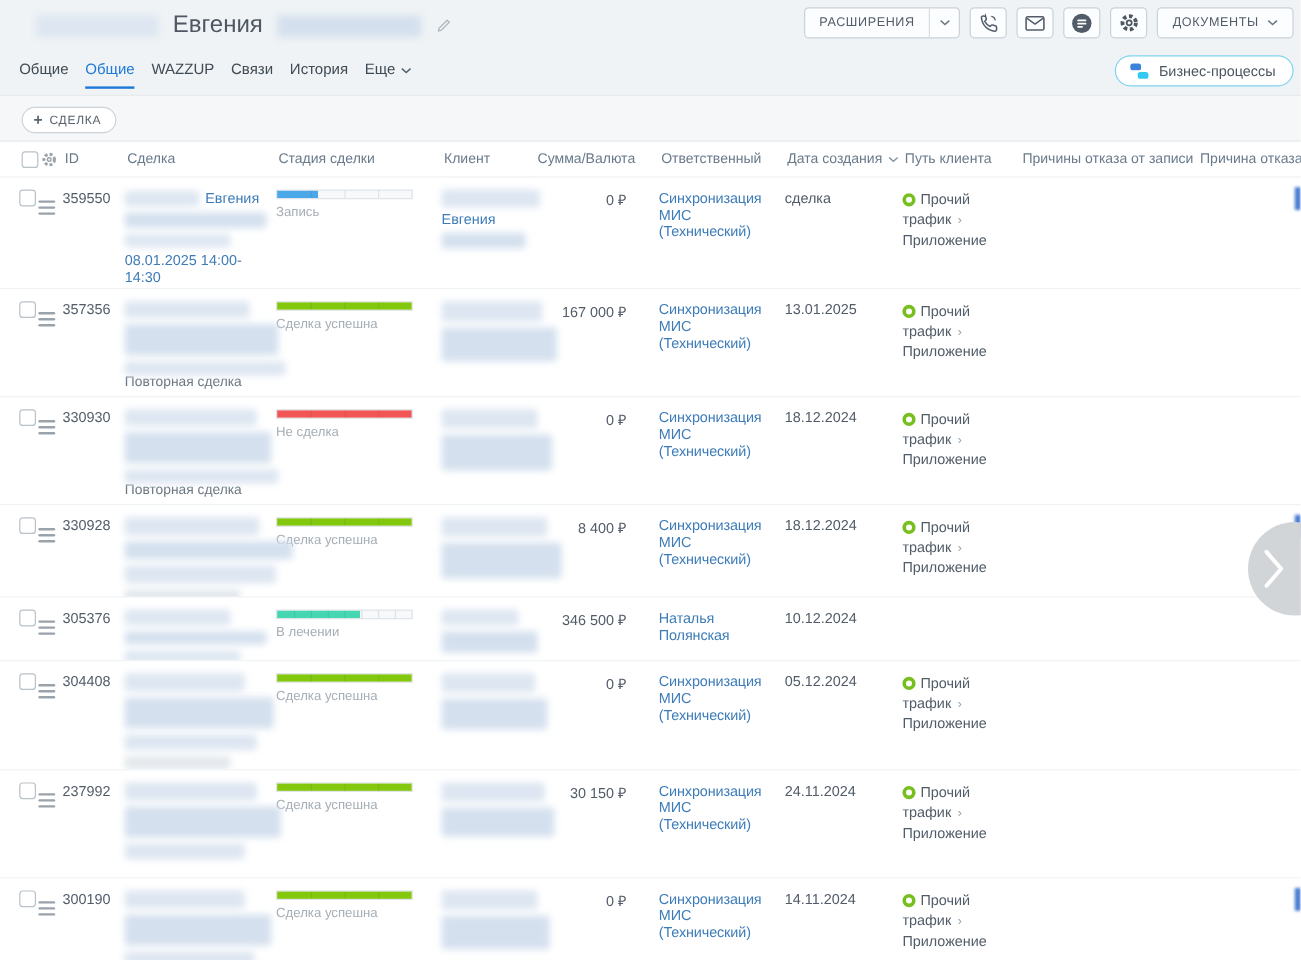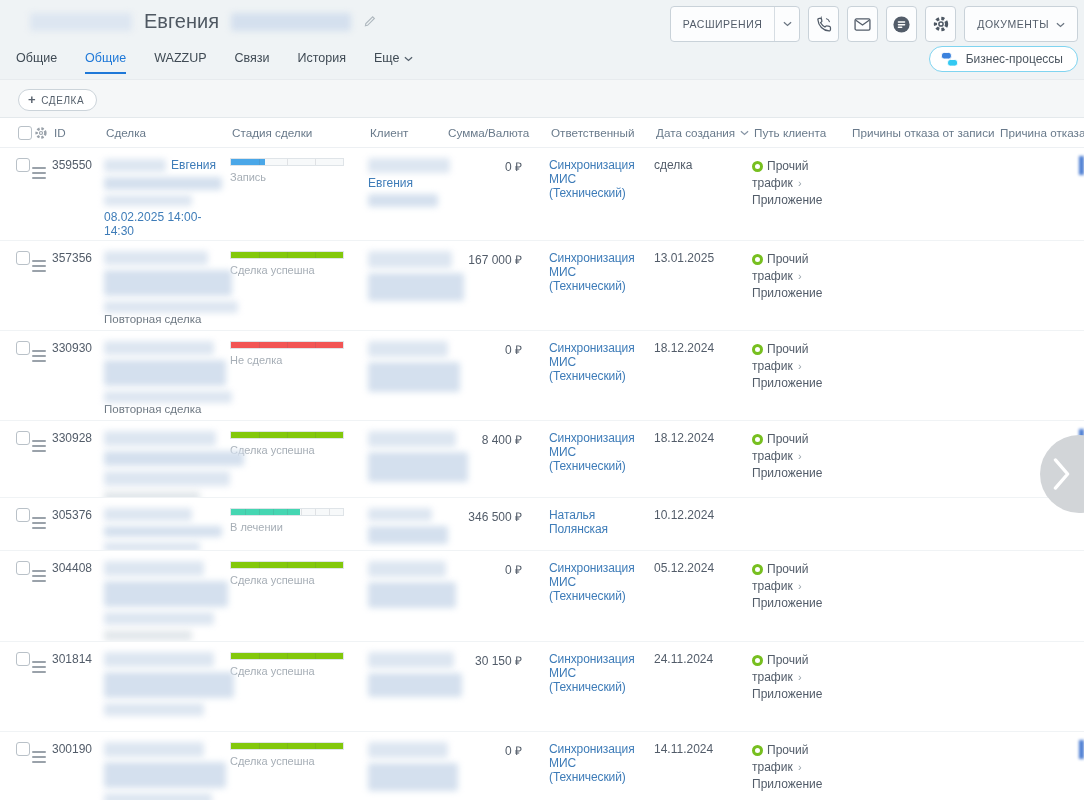--- a/index.html
+++ b/index.html
@@ -10,29 +10,29 @@
   }
   
   .hdr{position:relative;height:80px;background:#eff3f5;border-bottom:1px solid #e7ebee;box-sizing:border-box;}
   .title-row{display:flex;align-items:center;gap:12px;padding:10px 0 0 30px;}
   .page-title{font-size:20px;color:#4f5862;font-weight:400;margin:0;}
   .bl{background:#dde6f1;filter:blur(3px);border-radius:2px;display:inline-block;flex:none;}
   .bl.alt{background:#d4e0ee;}
   .bl.gray{background:#e3e8ec;}
   .pencil{flex:none;opacity:.75;}
   .actions{position:absolute;top:6px;right:6px;display:flex;gap:8px;align-items:center;}
-  .btn{height:36px;border:1px solid #c9d2d9;border-radius:4px;background:#fcfdfe;color:#525c69;
+  .btn{height:26px;border:1px solid #c9d2d9;border-radius:4px;background:#fcfdfe;color:#525c69;
        font-size:10.5px;letter-spacing:.5px;display:inline-flex;align-items:center;padding:0 12px;cursor:pointer;box-sizing:border-box;}
   .btn .chev{margin-left:7px;color:#6b7682;}
   .split{display:inline-flex;padding:0;}
   .split .main{padding:0 12px;display:flex;align-items:center;height:100%;}
   .split .caret{width:24px;border-left:1px solid #d6dde3;display:flex;align-items:center;justify-content:center;height:100%;color:#6b7682;}
   .icon-btn{width:31px;padding:0;justify-content:center;}
   
-  .tabs{position:absolute;left:16px;top:51px;display:flex;gap:28px;}
+  .tabs{position:absolute;left:16px;top:51px;display:flex;gap:14px;}
   .tab{font-size:12.5px;color:#3f4a54;position:relative;padding-bottom:6px;cursor:pointer;display:flex;align-items:center;gap:5px;}
   .tab.active{color:#1e78d8;}
   .tab.active::after{content:"";position:absolute;left:0;right:0;bottom:-3px;height:2px;background:#1e78d8;}
   .tab .chev{color:#55606c;}
   .bp-pill{position:absolute;right:6px;top:46px;height:26px;border:1px solid #7fd4f0;border-radius:14px;background:#fff;
            display:flex;align-items:center;gap:7px;padding:0 14px 0 10px;font-size:12px;color:#4c5660;cursor:pointer;box-sizing:border-box;}
   
   .strip{height:38px;background:#f5f7f8;border-bottom:1px solid #e4e9ec;box-sizing:border-box;position:relative;}
   .add-btn{position:absolute;left:18px;top:9px;height:22px;border:1px solid #ccd4da;border-radius:12px;background:#fff;
            display:inline-flex;align-items:center;gap:5px;padding:0 12px 0 9px;font-size:10px;letter-spacing:.6px;color:#56616d;cursor:pointer;box-sizing:border-box;}
@@ -221,21 +221,21 @@
         </span></div>
       <div class="cell c-id"><span>359550</span></div>
       <div class="cell c-deal">
         <div class="deal-col" style="height: 83px;">
           <div class="line1">
             <span class="bl" style="width: 62px; height: 13px; margin-top: 0px;"></span>
             <a class="lnk">Евгения</a>
           </div>
           <span class="bl alt" style="width: 118px; height: 13px; margin-top: 5px;"></span>
           <span class="bl" style="width: 88px; height: 11px; margin-top: 5px;"></span>
-          <a class="lnk" style="margin-top: 4px;">08.02.2025 14:00-14:30</a>
+          <a class="lnk" style="margin-top: 4px;">08.01.2025 14:00-14:30</a>
           <div class="note" style="margin-top: 2px;">Повторная сделка</div>
         </div>
       </div>
       <div class="cell c-stage">
         <div class="stagebar">
           <div class="fill" style="width: 30%; background: rgb(74, 167, 232);"></div>
           <div class="tick" style="left: 25%;"></div>
           <div class="tick" style="left: 50%;"></div>
           <div class="tick" style="left: 75%;"></div>
         </div>
@@ -444,21 +444,21 @@
       <div class="cell c-reasons"></div>
       <div class="cell c-reason"></div>
     </div>
     <div class="row grid" style="height: 90px;">
       <div class="cell"><span class="checkbox"></span></div>
       <div class="cell"><span class="burger">
           <i></i>
           <i></i>
           <i></i>
         </span></div>
-      <div class="cell c-id"><span>301814</span></div>
+      <div class="cell c-id"><span>237992</span></div>
       <div class="cell c-deal">
         <div class="deal-col" style="height: 80px;">
           <span class="bl" style="width: 110px; height: 15px; margin-top: 0px;"></span>
           <span class="bl alt" style="width: 130px; height: 26px; margin-top: 5px;"></span>
           <span class="bl" style="width: 100px; height: 13px; margin-top: 5px;"></span>
         </div>
       </div>
       <div class="cell c-stage">
         <div class="stagebar">
           <div class="fill" style="width: 100%; background: rgb(131, 200, 12);"></div>

